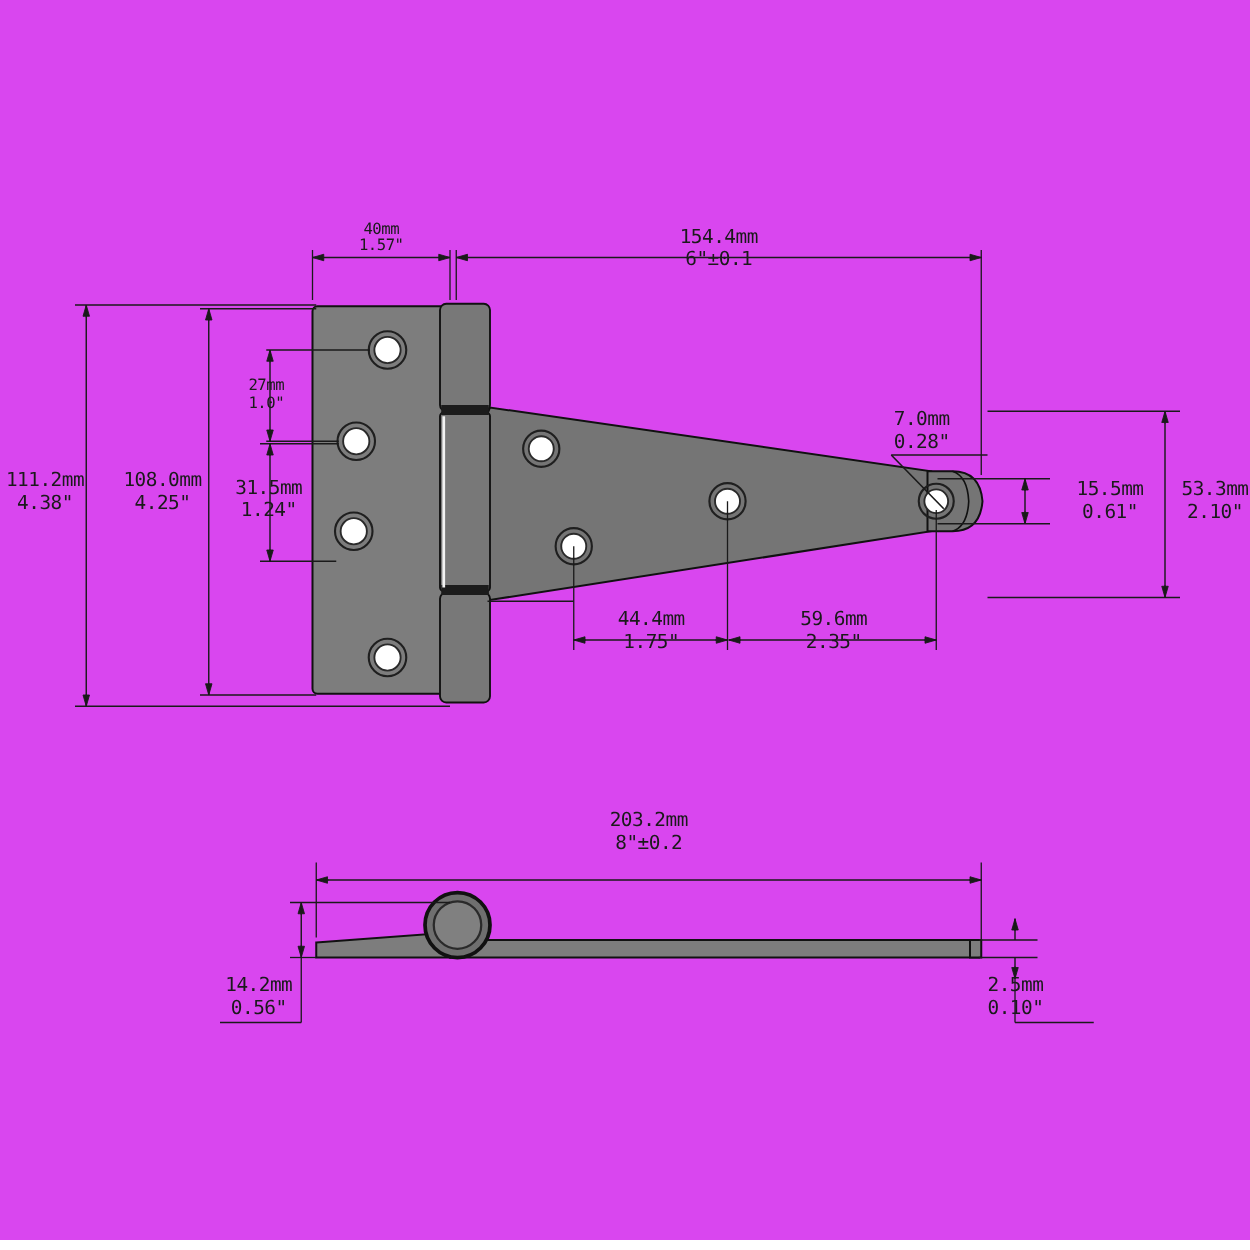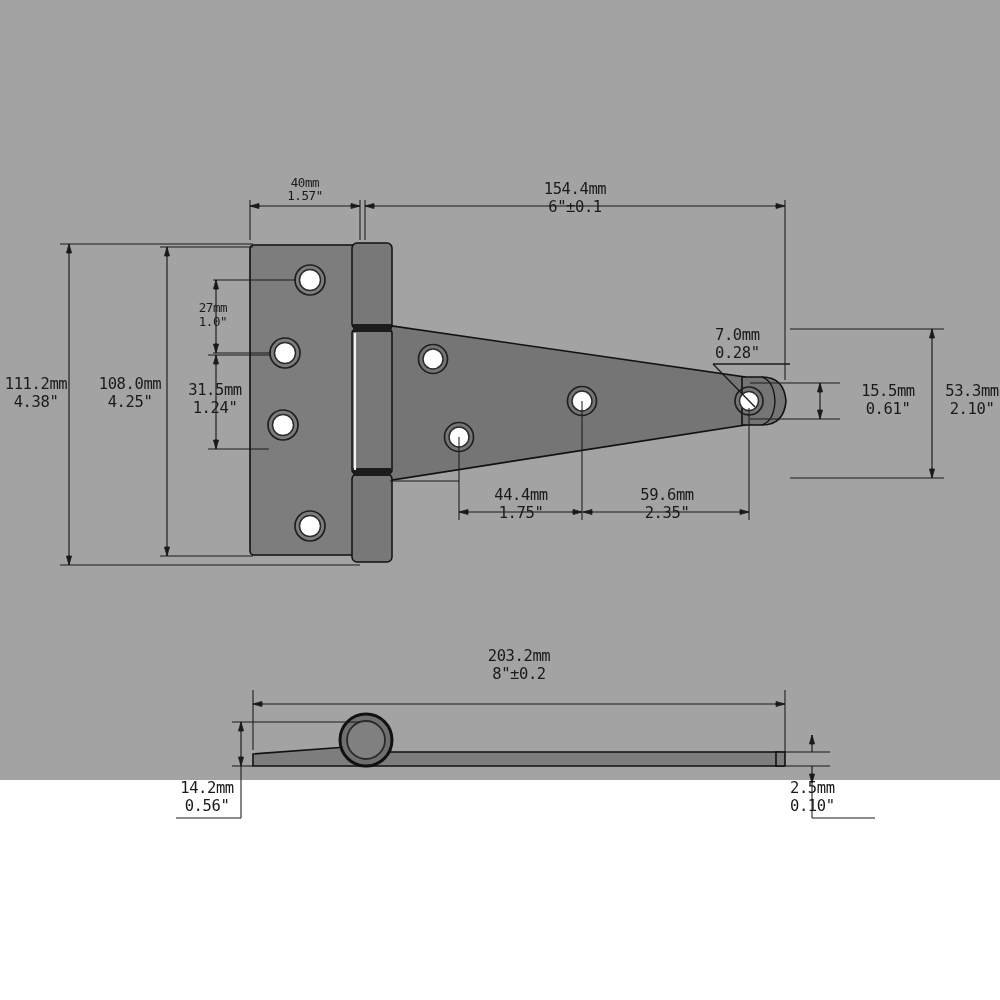--- a/index.html
+++ b/index.html
@@ -1,18 +1,18 @@
 <!DOCTYPE html>
 <html><head>
 <meta charset="utf-8">
 <style>
   html,body{margin:0;padding:0;background:#ffffff;}
   body{width:1000px;height:1000px;overflow:hidden;
        font-family:"DejaVu Sans Mono","Liberation Mono",monospace;}
-  #stage{position:relative;width:1000px;height:780px;background:#a3a3a3;}
+  #stage{position:relative;width:1000px;height:992px;background:#d946ef;}
   svg{display:block;}
   text{fill:#1a1a1a;font-family:"DejaVu Sans Mono","Liberation Mono",monospace;}
   .dimtxt{font-size:15.5px;letter-spacing:-0.4px;}
   .dimtxt-sm{font-size:12.5px;letter-spacing:-0.4px;}
   .dimline{stroke:#1a1a1a;stroke-width:1.15;fill:none;}
   .extline{stroke:#1a1a1a;stroke-width:1.05;fill:none;}
   .leader{stroke:#1a1a1a;stroke-width:1.3;fill:none;}
   .metal{fill:#7d7d7d;stroke:#111;stroke-width:1.6;}
   .metal2{fill:#757575;stroke:#111;stroke-width:1.6;}
   .knuckle{fill:#787878;stroke:#111;stroke-width:1.5;}

